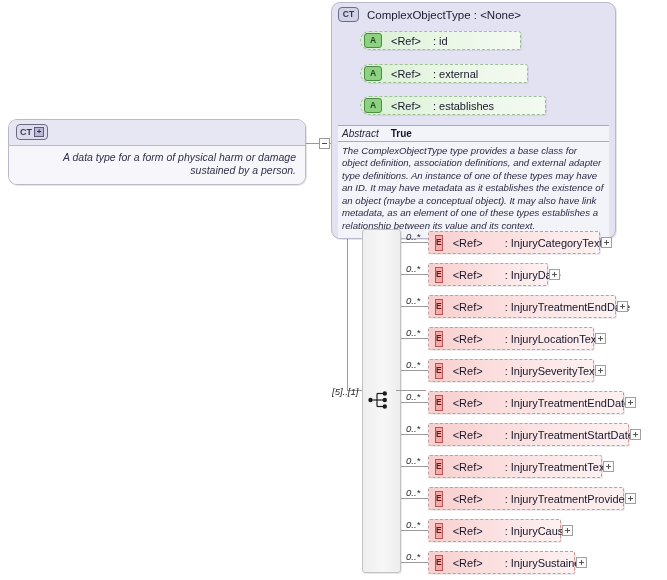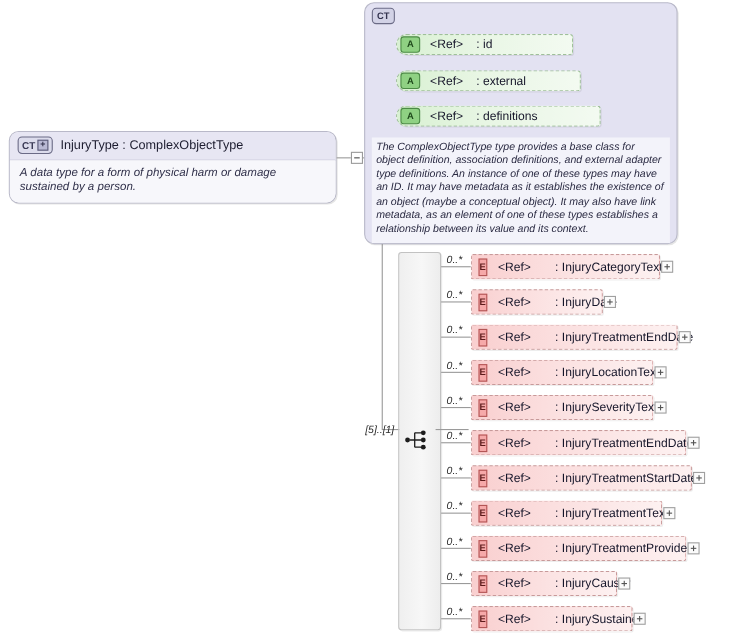--- a/index.html
+++ b/index.html
@@ -89,20 +89,21 @@
     white-space: nowrap;
   }
   .type-box-doc {
     padding: 5px 9px 7px 9px;
     font-size: 10.5px;
     font-style: italic;
     color: #30304a;
     background: #f7f7fb;
     border-radius: 0 0 8px 8px;
     line-height: 1.25;
+    text-align: right;
   }
 
   
   .toggle-box {
     position: absolute;
     width: 11px;
     height: 11px;
     box-sizing: border-box;
     border: 1px solid #9a9a9a;
     background: #ffffff;
@@ -335,21 +336,20 @@
 <body>
 
 <div class="canvas">
 
   <div class="type-box">
     <div class="type-box-header">
       <span class="badge-ct-plus">
         <span>CT</span>
           <span class="plus-sq">+</span>
       </span>
-      <span class="type-title">InjuryType : ComplexObjectType</span>
     </div>
     <div class="type-box-doc">A data type for a form of physical harm or damage sustained by a person.</div>
   </div>
 
   <div class="line-h" style="left:306px; top:143px; width:13px;"></div>
   <div class="toggle-box" style="left:319px; top:138px;">
     <span class="bar-h"></span>
   </div>
   <div class="line-h" style="left:330px; top:143px; width:18px;"></div>
 
@@ -357,42 +357,47 @@
 
   <div class="line-h" style="left:347px; top:37px; width:12px;"></div>
   <div class="line-h" style="left:347px; top:70px; width:12px;"></div>
   <div class="line-h" style="left:347px; top:102px; width:12px;"></div>
 
   <div class="line-h" style="left:347px; top:390px; width:21px;"></div>
 
   <div class="ct-container">
     <div class="ct-header">
       <span class="badge-ct">CT</span>
+      <span class="ct-title">ComplexObjectType : &lt;None&gt;</span>
     </div>
 
     <div class="ct-attrs">
       <div class="attr-row" style="left:28px; top:6px; width:161px;">
         <span class="badge-a-wrap">A</span>
         <span class="attr-ref">&lt;Ref&gt;</span>
         <span class="attr-name">: id</span>
       </div>
 
       <div class="attr-row" style="left:28px; top:39px; width:168px;">
         <span class="badge-a-wrap">A</span>
         <span class="attr-ref">&lt;Ref&gt;</span>
         <span class="attr-name">: external</span>
       </div>
 
       <div class="attr-row" style="left:28px; top:71px; width:186px;">
         <span class="badge-a-wrap">A</span>
         <span class="attr-ref">&lt;Ref&gt;</span>
-        <span class="attr-name">: definitions</span>
+        <span class="attr-name">: establishes</span>
       </div>
     </div>
 
+    <div class="ct-abstract">
+      <span class="abs-label">Abstract</span>
+      <span class="abs-value">True</span>
+    </div>
     <div class="ct-doc">The ComplexObjectType type provides a base class for object definition, association definitions, and external adapter type definitions. An instance of one of these types may have an ID. It may have metadata as it establishes the existence of an object (maybe a conceptual object). It may also have link metadata, as an element of one of these types establishes a relationship between its value and its context.</div>
   </div>
 
   <div class="seq-column"></div>
   <div class="seq-cardinality">[5]..[1]</div>
   <svg class="seq-icon" viewBox="0 0 28 20">
     <circle cx="2.5" cy="10" r="2.2" fill="#1d1d1d"></circle>
     <line x1="4.5" y1="10" x2="9" y2="10" stroke="#1d1d1d" stroke-width="1.2"></line>
     <line x1="9" y1="3.5" x2="9" y2="16.5" stroke="#1d1d1d" stroke-width="1.2"></line>
     <line x1="9" y1="3.5" x2="15" y2="3.5" stroke="#1d1d1d" stroke-width="1.2"></line>

